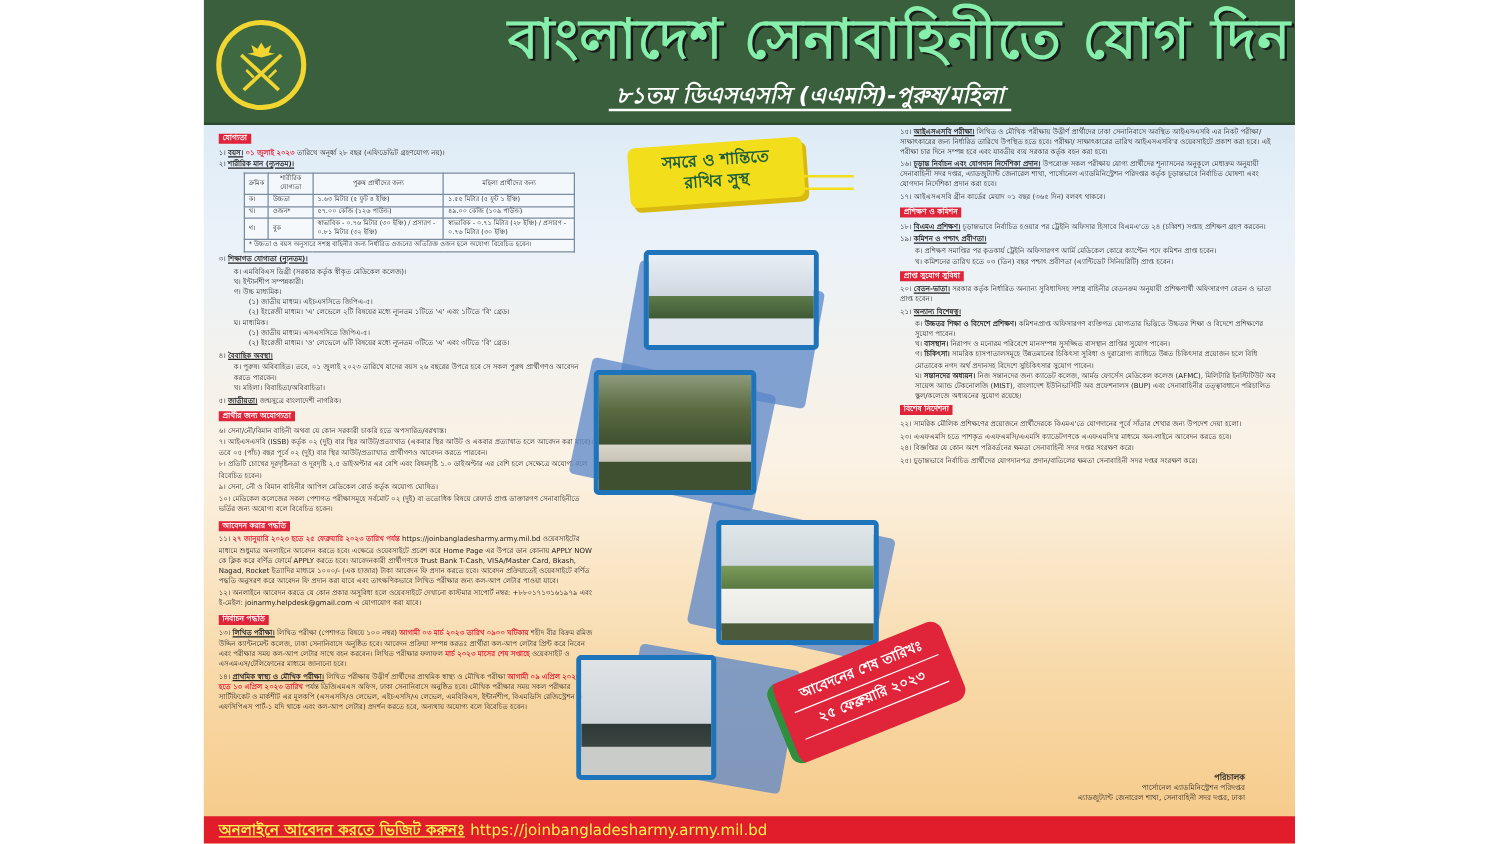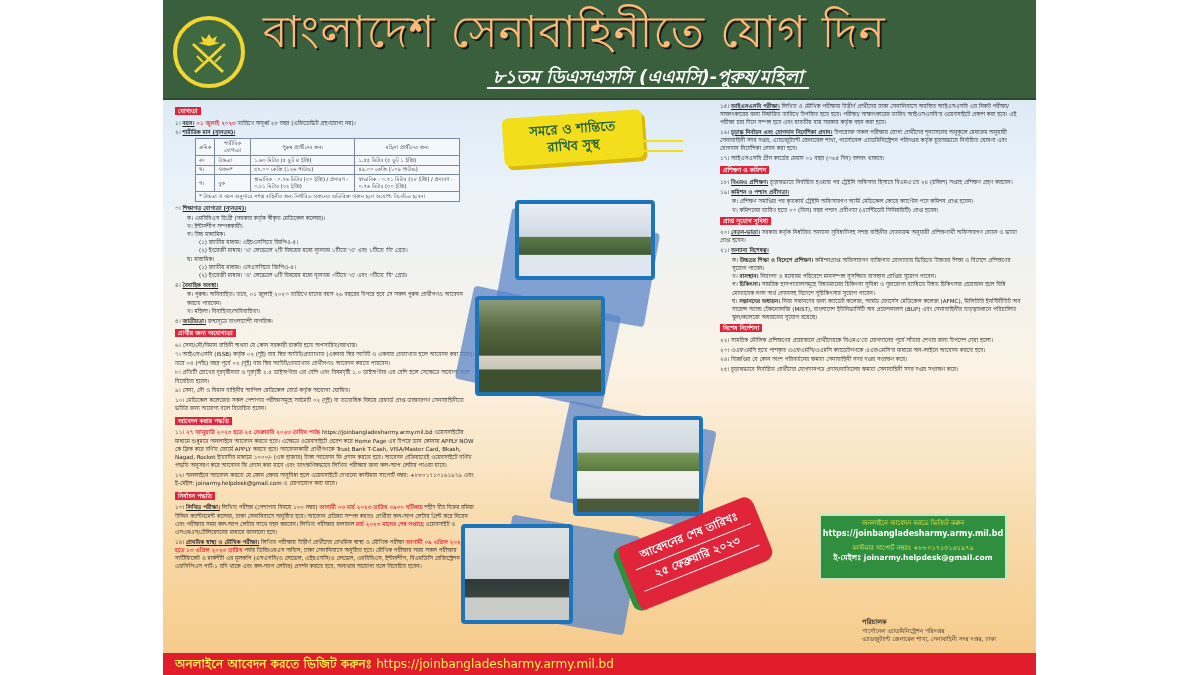--- a/index.html
+++ b/index.html
@@ -14,22 +14,22 @@
   .header {
     position: absolute; left: 0; top: 0; width: 873px; height: 100px;
     background: #3a5f3c; border-bottom: 2px solid #2d4a2f;
   }
   .emblem {
     position: absolute; left: 10px; top: 16px; width: 72px; height: 72px;
     border-radius: 50%; border: 4px solid #f1d530; background: #3f6a41;
   }
   .emblem svg { position: absolute; left: 0; top: 0; width: 64px; height: 64px; }
   .title {
-    position: absolute; left: 100px; top: 4px; width: 770px; text-align: left;
-    color: #fdba74; font-weight: normal; font-size: 44px; line-height: 56px;
+    position: absolute; left: 100px; top: 4px; width: 770px; text-align: right;
+    color: #86efac; font-weight: bold; font-size: 44px; line-height: 56px;
     text-shadow: 2px 2px 0 #1a1a1a; letter-spacing: 1px;
   }
   .subtitle {
     position: absolute; left: 100px; top: 64px; width: 770px; text-align: center;
     color: #ffffff; font-size: 18px; font-weight: bold; line-height: 26px;
   }
   .subtitle span { border-bottom: 2px solid #ffffff; padding: 0 6px; font-style: italic; }
 
   .col { position: absolute; font-size: 5.6px; line-height: 8.2px; color: #222; }
   .col.left { left: 12px; top: 104px; width: 300px; }
@@ -73,28 +73,28 @@
   .contact-box {
     position: absolute; left: 656px; top: 514px; width: 188px; height: 66px;
     background: #2f8f3f; border: 2px solid #c7e6c5; color: #fff; text-align: center;
     padding-top: 3px;
   }
   .contact-box .l1 { font-size: 6.5px; color: #fff34d; line-height: 9px; }
   .contact-box .l2 { font-size: 8px; font-weight: bold; line-height: 11px; }
   .contact-box .l3 { font-size: 6.5px; color: #fff34d; line-height: 9px; margin-top: 5px; }
   .contact-box .l4 { font-size: 7.5px; font-weight: bold; line-height: 10px; }
 
-  .signature { position: absolute; right: 40px; top: 618px; text-align: left; font-size: 5.8px; line-height: 8.5px; color: #222; }
+  .signature { position: absolute; right: 40px; top: 618px; text-align: right; font-size: 5.8px; line-height: 8.5px; color: #222; }
   .signature .role { font-weight: bold; font-size: 6.5px; }
 
   .footer {
     position: absolute; left: 0; top: 653px; width: 873px; height: 22px; background: #e21d2b;
     font-size: 12px; line-height: 22px; padding-left: 12px; font-weight: bold;
   }
-  .footer .lbl { color: #fff34d; }
+  .footer .lbl { color: #fff34d; text-decoration: underline; }
   .footer .url { color: #fff34d; font-weight: normal; }
 </style>
 </head>
 <body>
 
 <div class="poster">
 
   <div class="header">
     <div class="emblem">
       <svg viewBox="0 0 64 64">
@@ -272,26 +272,20 @@
       <span>ঘ।</span> <b>সন্তানদের অধ্যয়ন।</b> <span>নিজ সন্তানদের জন্য ক্যাডেট কলেজ, আর্মড ফোর্সেস মেডিকেল কলেজ (AFMC), মিলিটারি ইনস্টিটিউট অব সায়েন্স অ্যান্ড টেকনোলজি (MIST), বাংলাদেশ ইউনিভার্সিটি অব প্রফেশনালস (BUP) এবং সেনাবাহিনীর তত্ত্বাবধানে পরিচালিত স্কুল/কলেজে অধ্যয়নের সুযোগ রয়েছে।</span>
     </div>
 
     <div class="sec-tag">বিশেষ নির্দেশনা</div>
     <div class="item">২২। সামরিক মৌলিক প্রশিক্ষণের প্রয়োজনে প্রার্থীদেরকে বিএমএ'তে যোগদানের পূর্বে সাঁতার শেখার জন্য উপদেশ দেয়া হলো।</div>
     <div class="item">২৩। এএফএমসি হতে পাশকৃত এএফএমসি/এএমসি ক্যাডেটগণকে এএফএমসি'র মাধ্যমে অন-লাইনে আবেদন করতে হবে।</div>
     <div class="item">২৪। বিজ্ঞপ্তির যে কোন অংশ পরিবর্তনের ক্ষমতা সেনাবাহিনী সদর দপ্তর সংরক্ষণ করে।</div>
     <div class="item">২৫। চূড়ান্তভাবে নির্বাচিত প্রার্থীদের যোগদানপত্র প্রদান/বাতিলের ক্ষমতা সেনাবাহিনী সদর দপ্তর সংরক্ষণ করে।</div>
   </div>
 
-  <div class="contact-box">
-    <div class="l1">অনলাইনে আবেদন করতে ভিজিট করুন</div>
-    <div class="l2">https://joinbangladesharmy.army.mil.bd</div>
-    <div class="l3">কাস্টমার সাপোর্ট নম্বরঃ +৮৮০১৭১৩১৬১৯৭৯</div>
-    <div class="l4">ই-মেইলঃ joinarmy.helpdesk@gmail.com</div>
-  </div>
 
   <div class="signature">
     <div class="role">পরিচালক</div>
     <div>পার্সোনেল এ্যাডমিনিস্ট্রেশন পরিদপ্তর</div>
     <div>এ্যাডজুট্যান্ট জেনারেল শাখা, সেনাবাহিনী সদর দপ্তর, ঢাকা</div>
   </div>
 
   <div class="footer">
     <span class="lbl">অনলাইনে আবেদন করতে ভিজিট করুনঃ</span>
     <span class="url">https://joinbangladesharmy.army.mil.bd</span>

